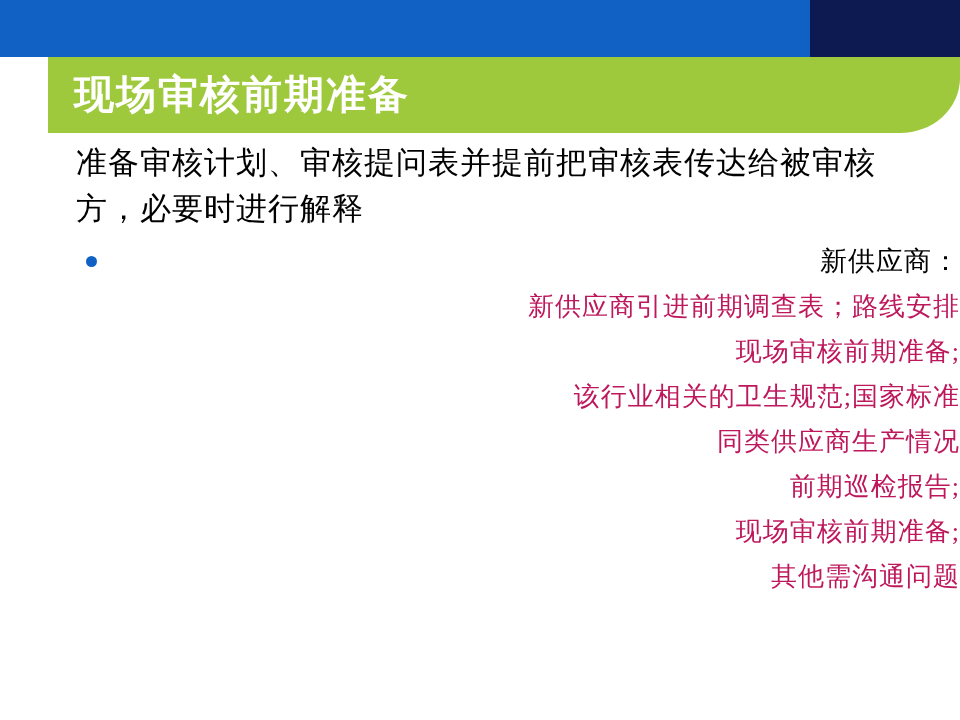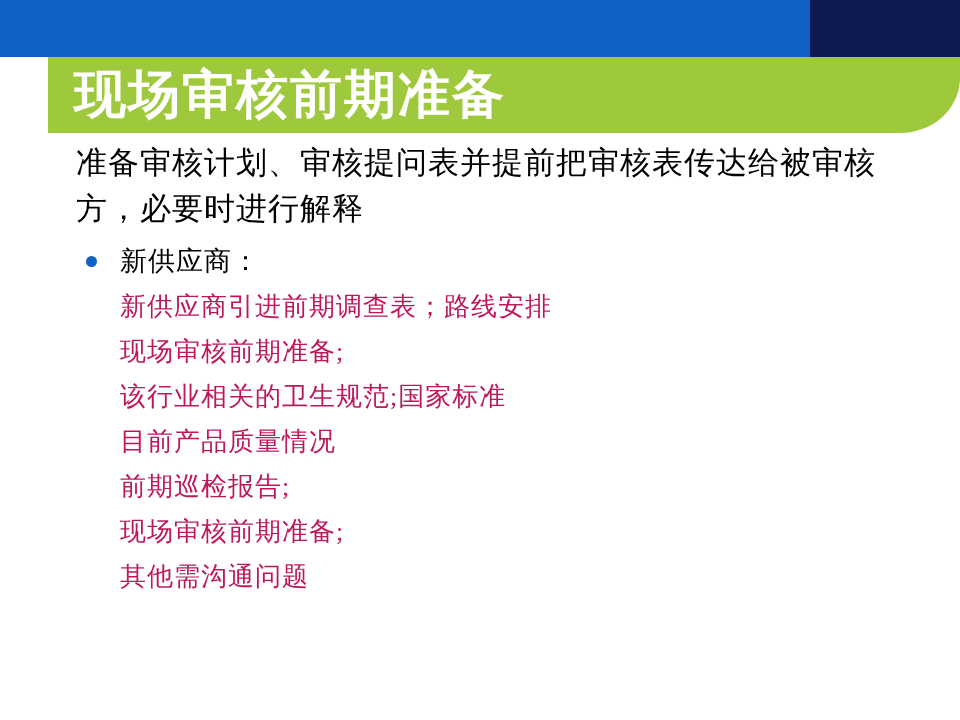--- a/index.html
+++ b/index.html
@@ -61,21 +61,21 @@
     width: 912px;
     height: 76px;
     background: #9fc93c;
     border-bottom-right-radius: 70px 60px;
   }
   .slide-title {
     position: absolute;
     left: 74px;
     top: 68px;
     font-family: "Liberation Serif", serif;
-    font-size: 52px;
+    font-size: 40px;
     font-weight: bold;
     color: #ffffff;
     letter-spacing: 2px;
     line-height: 54px;
     white-space: nowrap;
   }
   
   .body {
     position: absolute;
     left: 0;
@@ -88,20 +88,21 @@
     font-family: "Liberation Serif", serif;
     font-size: 31px;
     color: #000000;
     line-height: 46px;
     letter-spacing: 1px;
   }
   ul.bullets {
     list-style: none;
     margin: 6px 0 12px 0;
     padding: 0;
+    text-align: right;
   }
   li.bullet-item {
     margin: 0;
     padding: 0;
   }
   .bullet-head {
     position: relative;
     margin-left: 86px;
     padding-left: 34px;
     font-family: "Liberation Serif", serif;
@@ -147,21 +148,21 @@
     <ul class="bullets">
 
       <li class="bullet-item">
         <div class="bullet-head">
           <span class="bullet-dot"></span>
           <span>新供应商：</span>
         </div>
         <div class="sub-line">新供应商引进前期调查表；路线安排</div>
         <div class="sub-line">现场审核前期准备;</div>
         <div class="sub-line">该行业相关的卫生规范;国家标准</div>
-        <div class="sub-line">目前产品质量情况</div>
+        <div class="sub-line">同类供应商生产情况</div>
       </li>
 
       <li class="bullet-item">
         <div class="sub-line">前期巡检报告;</div>
         <div class="sub-line">现场审核前期准备;</div>
         <div class="sub-line">其他需沟通问题</div>
       </li>
 
     </ul>
   </div>

